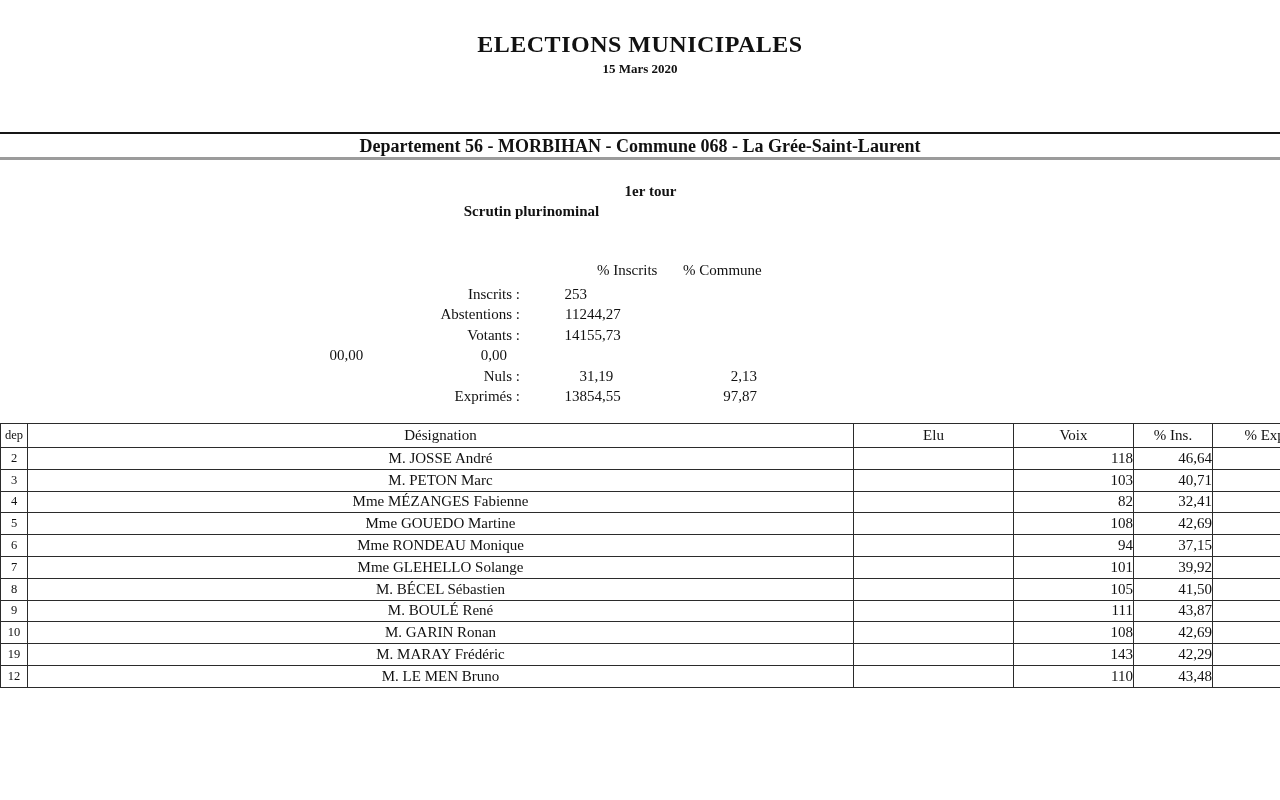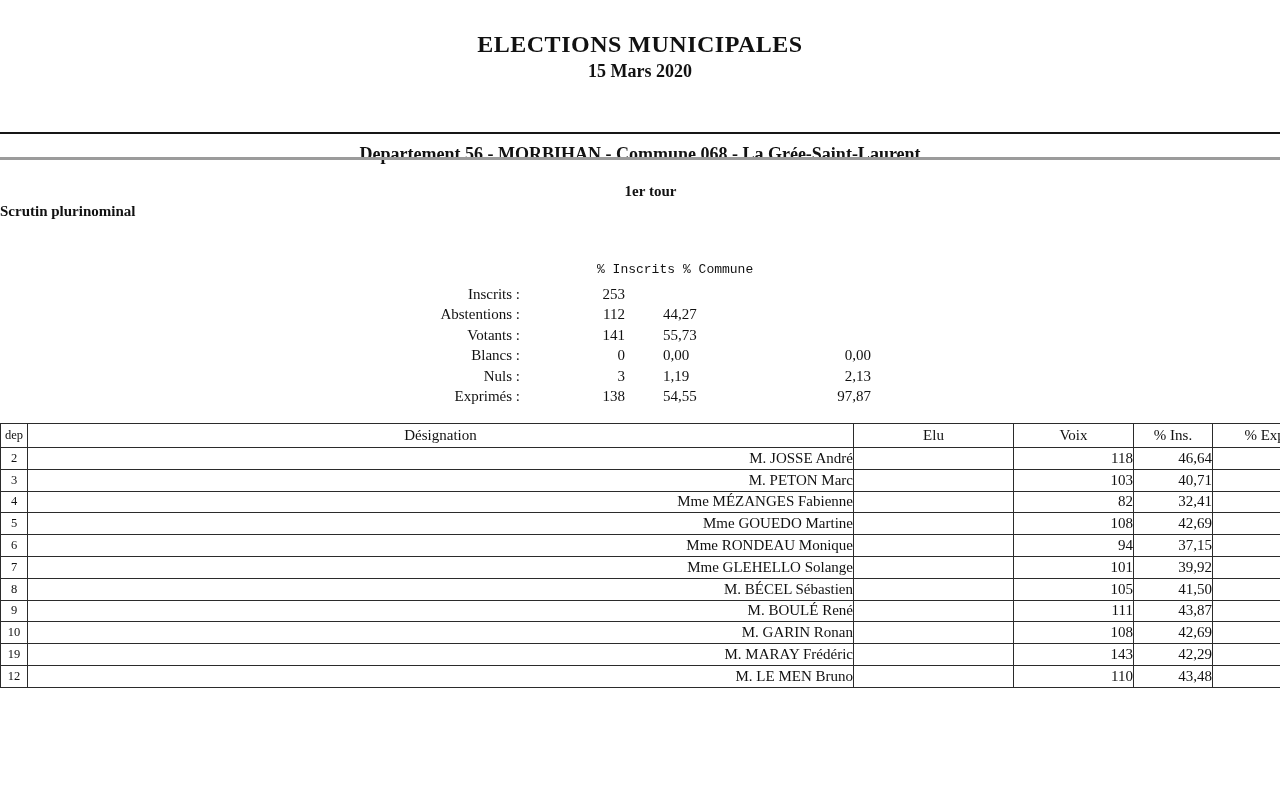--- a/index.html
+++ b/index.html
@@ -10,47 +10,47 @@
     overflow: hidden;
     font-family: "Liberation Serif", serif;
     color: #111111;
   }
   .doc-title {
     position: absolute; top: 31px; left: 0; width: 1280px;
     text-align: center; font-size: 24px; font-weight: bold; letter-spacing: 0.5px;
   }
   .doc-date {
     position: absolute; top: 61px; left: 0; width: 1280px;
-    text-align: center; font-size: 18px; font-weight: bold;
+    text-align: center; font-size: 13px; font-weight: bold;
   }
   .rule-top {
     position: absolute; top: 132px; left: 0; width: 1280px; height: 2px;
     background: #161616;
   }
   .band-text {
     position: absolute; top: 136px; left: 0; width: 1280px;
-    text-align: center; font-size: 18px; font-weight: bold; margin-top: 8px;
+    text-align: center; font-size: 18px; font-weight: bold;
   }
   .rule-bottom {
     position: absolute; top: 157px; left: 0; width: 1280px; height: 3px;
     background: #9b9b9b;
   }
   .tour-line1 {
     position: absolute; top: 183px; left: 0; width: 1280px;
     text-align: center; font-size: 15px; font-weight: bold; padding-left: 21px;
   }
   .tour-line2 {
     position: absolute; top: 203px; left: 0; width: 1063px;
-    font-size: 15px; font-weight: bold;
-  }
-  .stats-colhead { position: absolute; top: 262px; font-size: 13px; font-family: Liberation Mono, monospace; }
+    text-align: center; font-size: 15px; font-weight: bold;
+  }
+  .stats-colhead { position: absolute; top: 262px; font-size: 15px; }
   .stats-colhead.ins { left: 597px; }
   .stats-colhead.vot { left: 683px; }
   .stats-rows { position: absolute; top: 284px; left: 270px; font-size: 15px; }
-  .stats-row { display: flex; height: 20.4px; line-height: 20.4px; gap: 38px; }
+  .stats-row { display: flex; height: 20.4px; line-height: 20.4px; }
   .stats-row .c-label { width: 250px; text-align: right; }
   .stats-row .c-count { width: 67px;  text-align: right; }
   .stats-row .c-pins  { width: 55px;  text-align: left; }
   .stats-row .c-pvot  { width: 115px; text-align: right; }
   table.results {
     position: absolute; top: 423px; left: 0; width: 1320px;
     border-collapse: collapse; table-layout: fixed;
     font-size: 15px;
   }
   table.results th, table.results td {
@@ -65,21 +65,21 @@
   table.results tbody tr { height: 21.8px; }
   col.w-dep  { width: 27px; }
   col.w-des  { width: 826px; }
   col.w-elu  { width: 160px; }
   col.w-voix { width: 120px; }
   col.w-pins { width: 79px; }
   col.w-pexp { width: 108px; }
   th.h-dep { font-size: 12.5px; text-align: center; }
   th { text-align: center; }
   td.cell-num  { text-align: center; font-size: 12.5px; }
-  td.cell-name { text-align: right; padding-left: 8px; }
+  td.cell-name { text-align: center; padding-left: 8px; }
   td.cell-voix { text-align: right; padding-right: 20px; }
   td.cell-pins { text-align: right; padding-right: 14px; }
   td.cell-pexp { text-align: right; padding-right: 41px; }
 </style>
 </head>
 <body>
 
 <div class="doc-title">ELECTIONS MUNICIPALES</div>
 <div class="doc-date">15 Mars 2020</div>
 
@@ -106,21 +106,20 @@
     <span class="c-pins">44,27</span>
     <span class="c-pvot"></span>
   </div>
   <div class="stats-row">
     <span class="c-label">Votants :</span>
     <span class="c-count">141</span>
     <span class="c-pins">55,73</span>
     <span class="c-pvot"></span>
   </div>
   <div class="stats-row">
-    <span class="c-label">Blancs :</span>
     <span class="c-count">0</span>
     <span class="c-pins">0,00</span>
     <span class="c-pvot">0,00</span>
   </div>
   <div class="stats-row">
     <span class="c-label">Nuls :</span>
     <span class="c-count">3</span>
     <span class="c-pins">1,19</span>
     <span class="c-pvot">2,13</span>
   </div>

